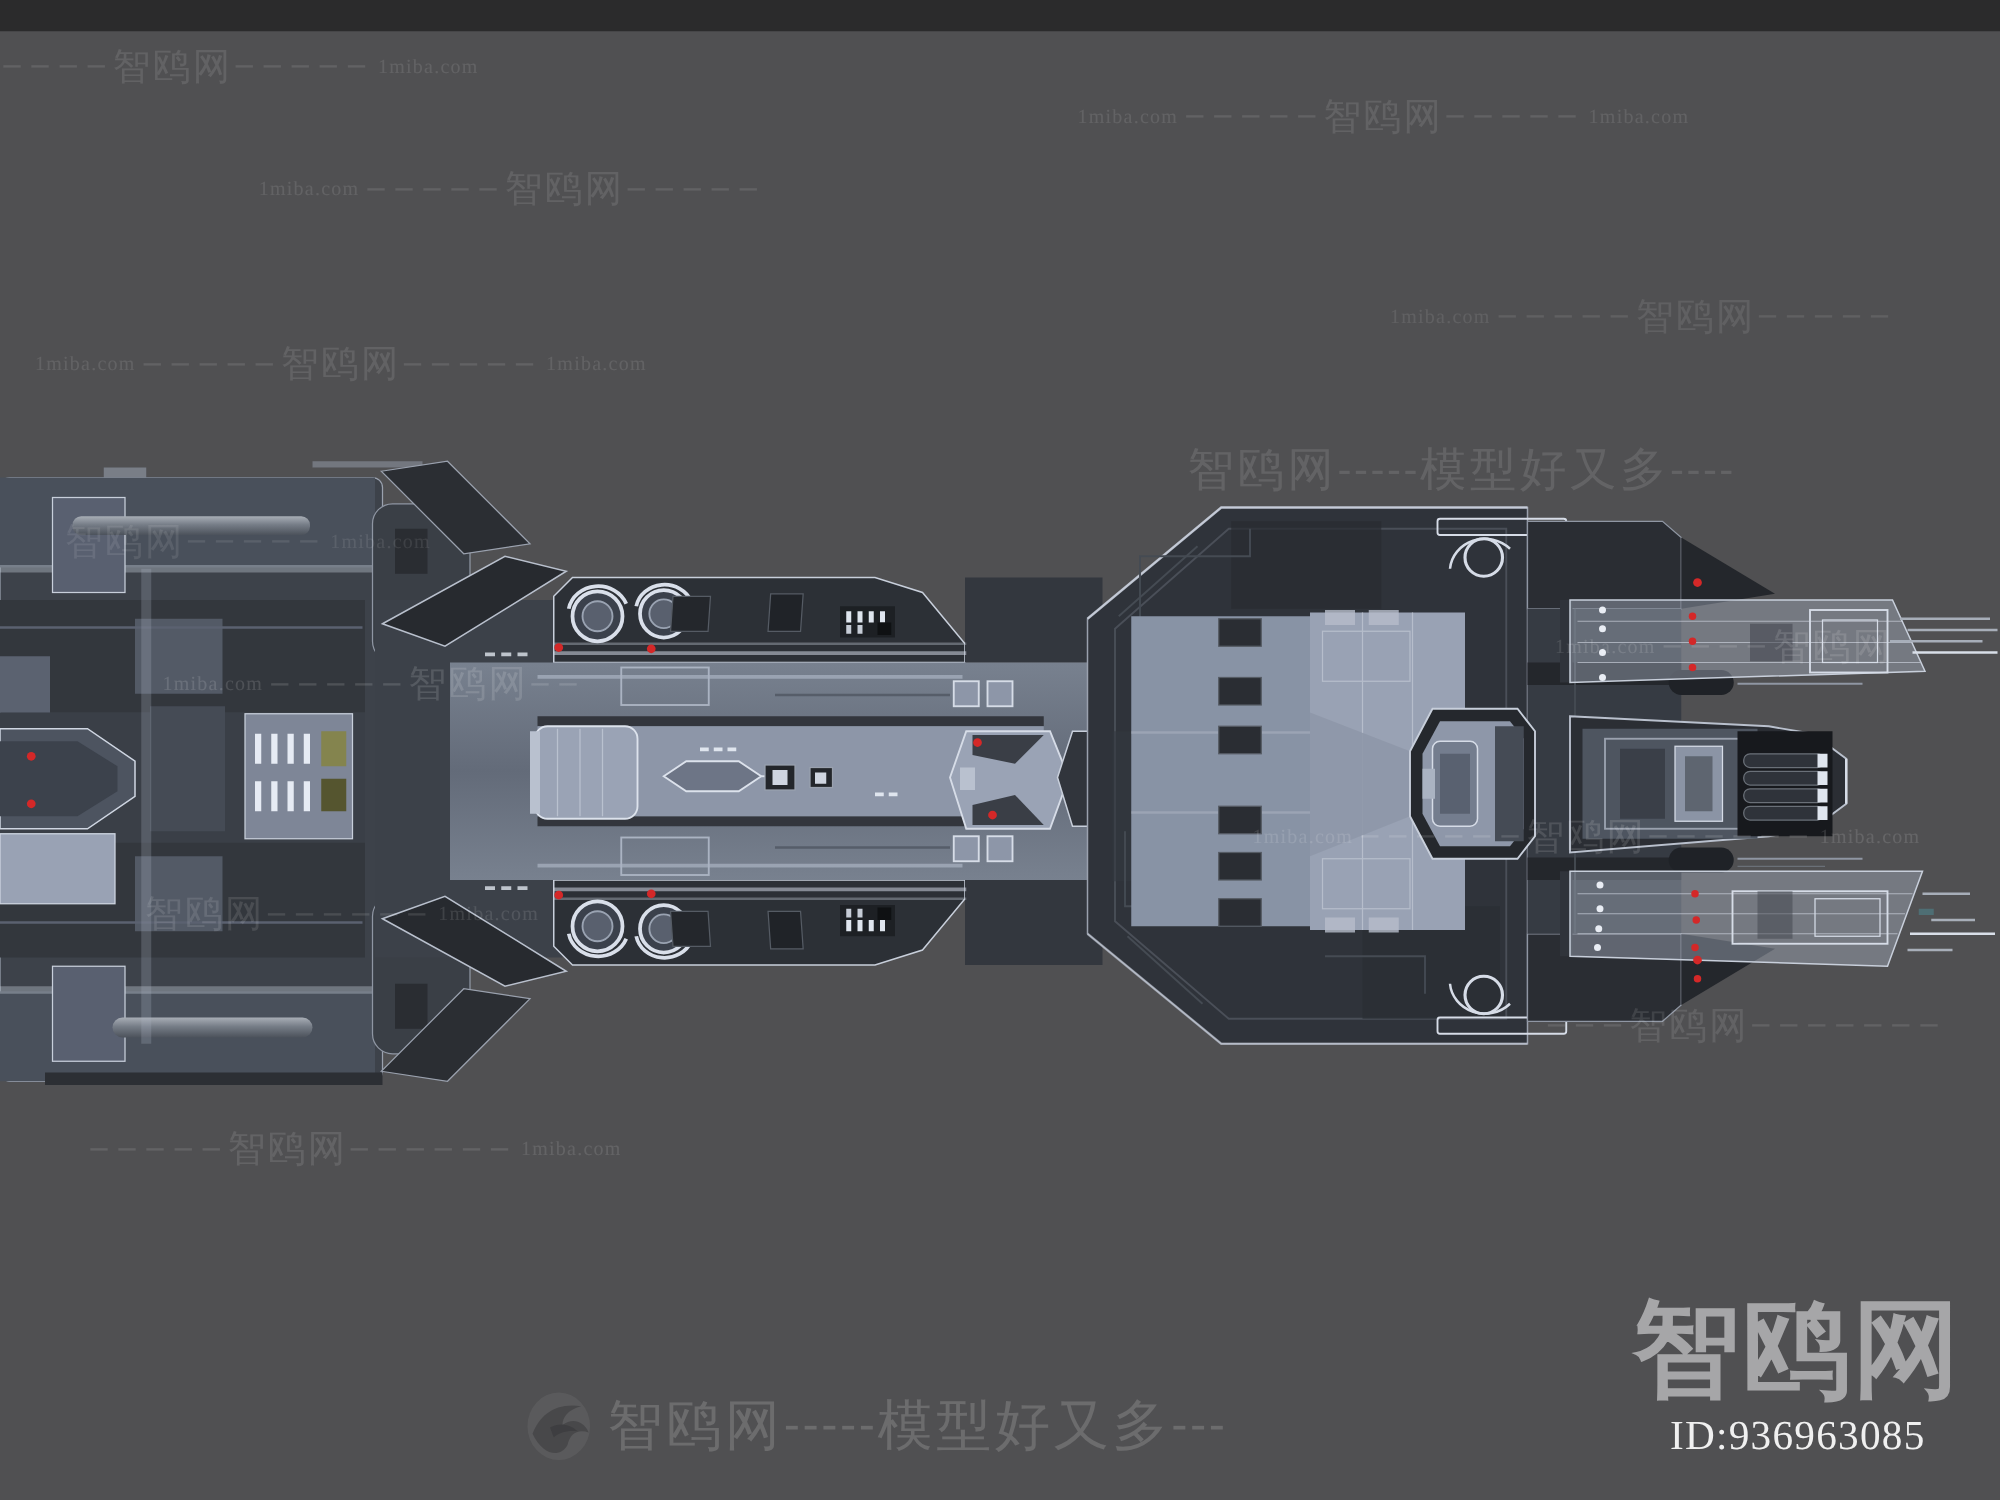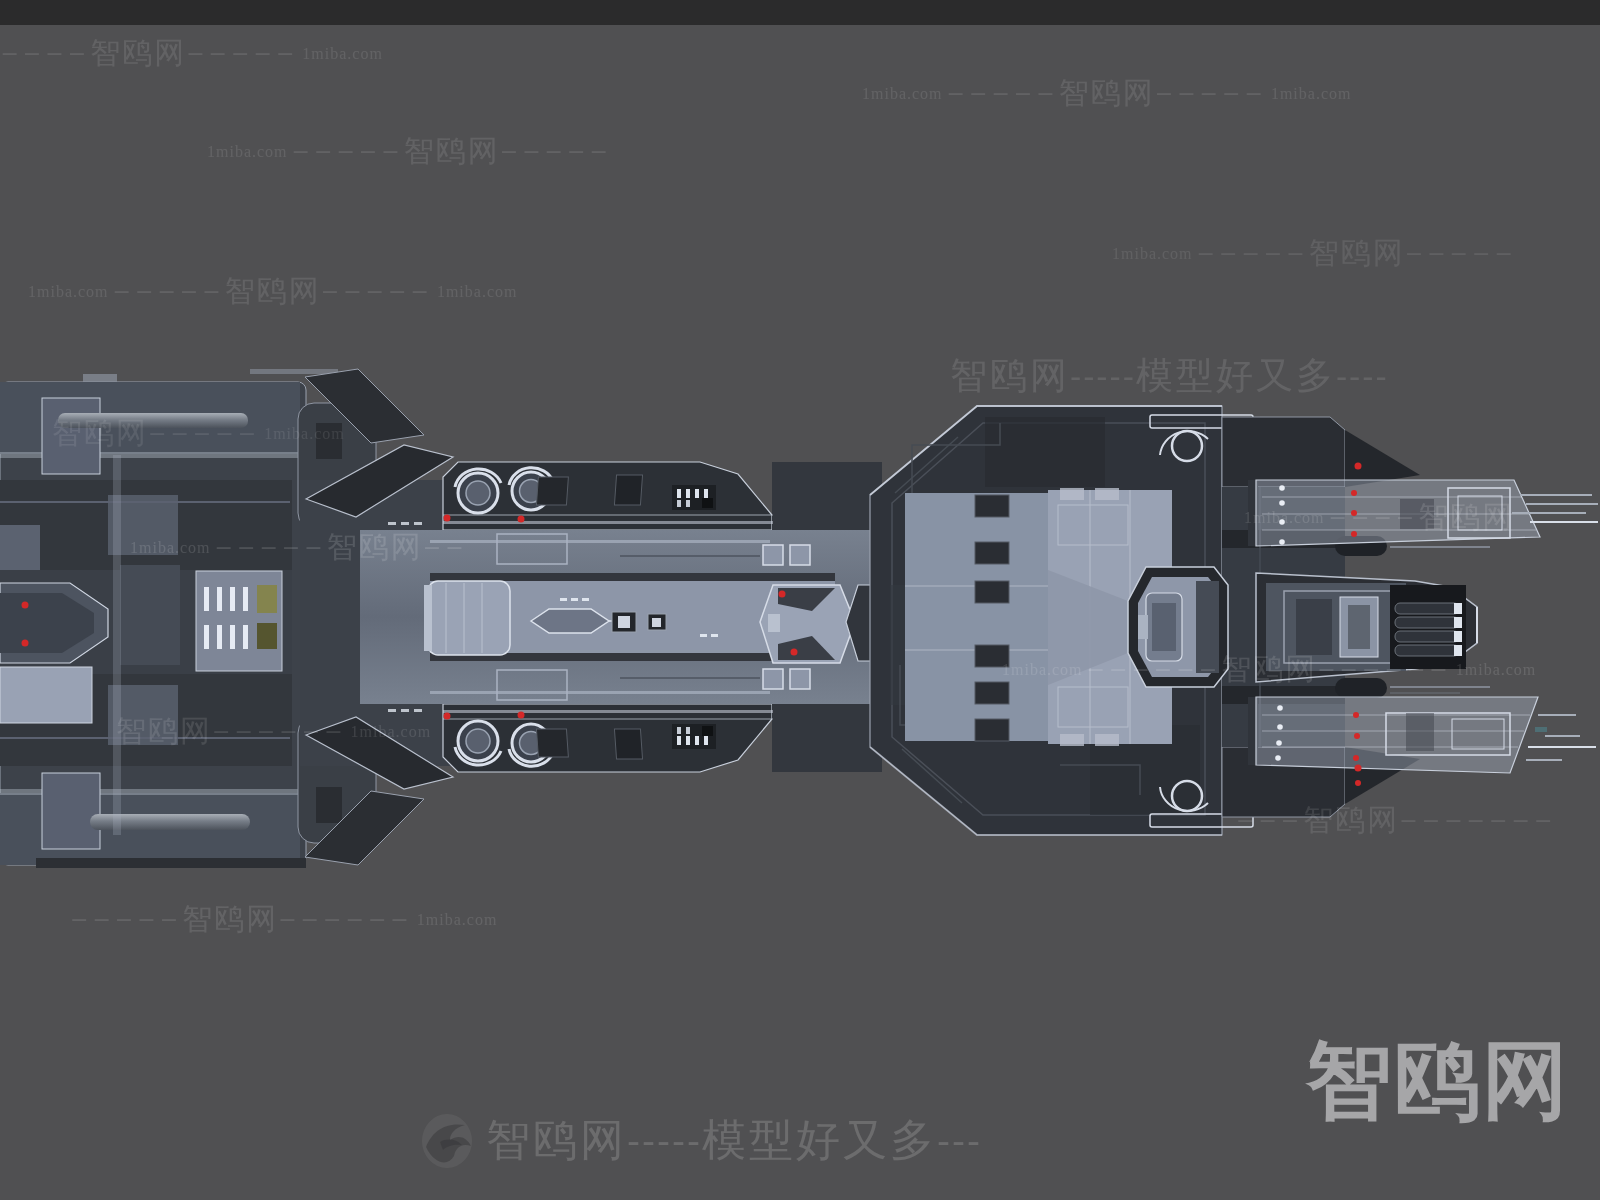--- a/index.html
+++ b/index.html
@@ -353,15 +353,16 @@
       <path d="M20,30 C27,26 36,27 42,33 C34,32 27,34 23,38 Z" fill="#2e2e30" opacity="0.45"></path>
     </svg>
     <span class="f-zh">智鸥网</span>
     <span class="f-dash">-----</span>
     <span class="f-zh">模型好又多</span>
     <span class="f-dash">---</span>
   </div>
 
   <div id="logo-block">
     <div id="site-logo">智鸥网</div>
+    <div id="model-id">ID:936963085</div>
   </div>
 
 </div>
 
 </body></html>

